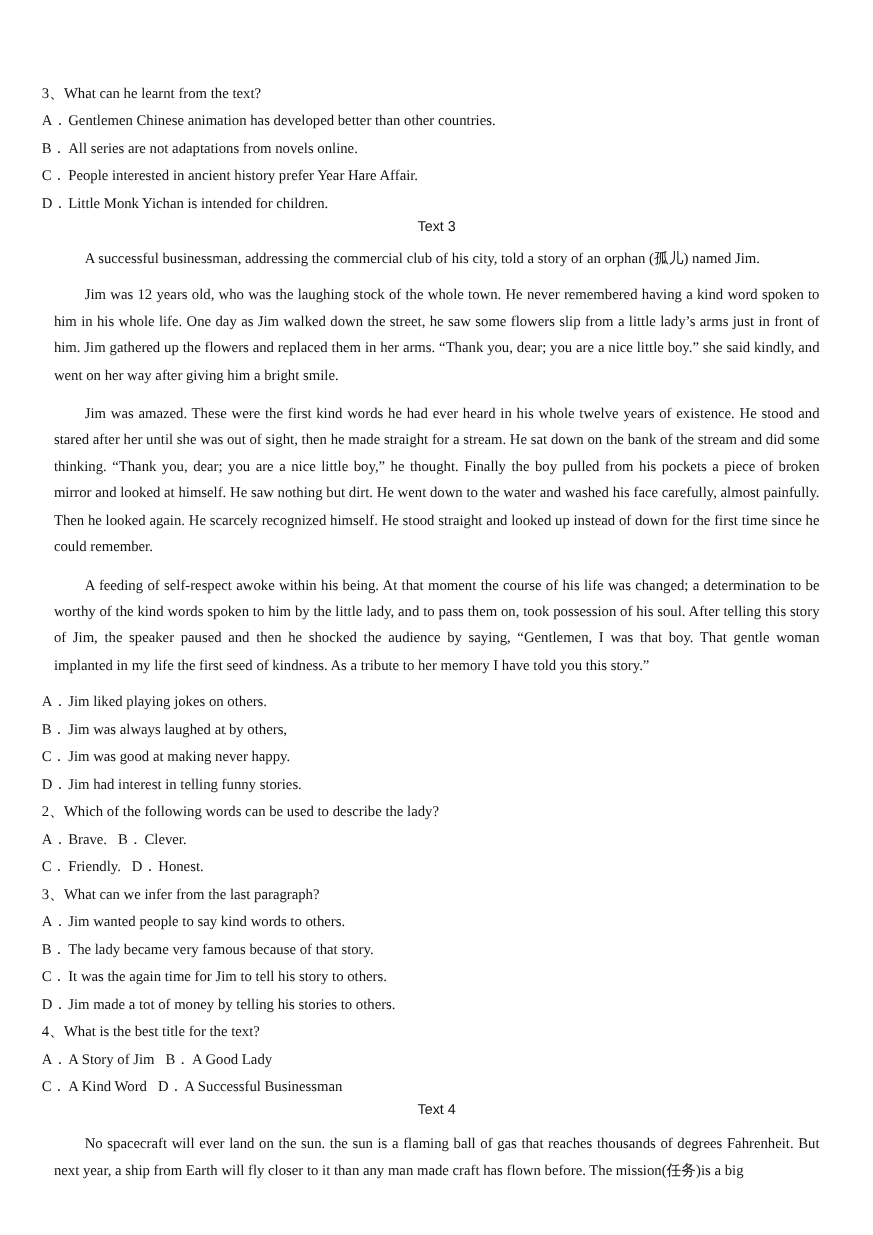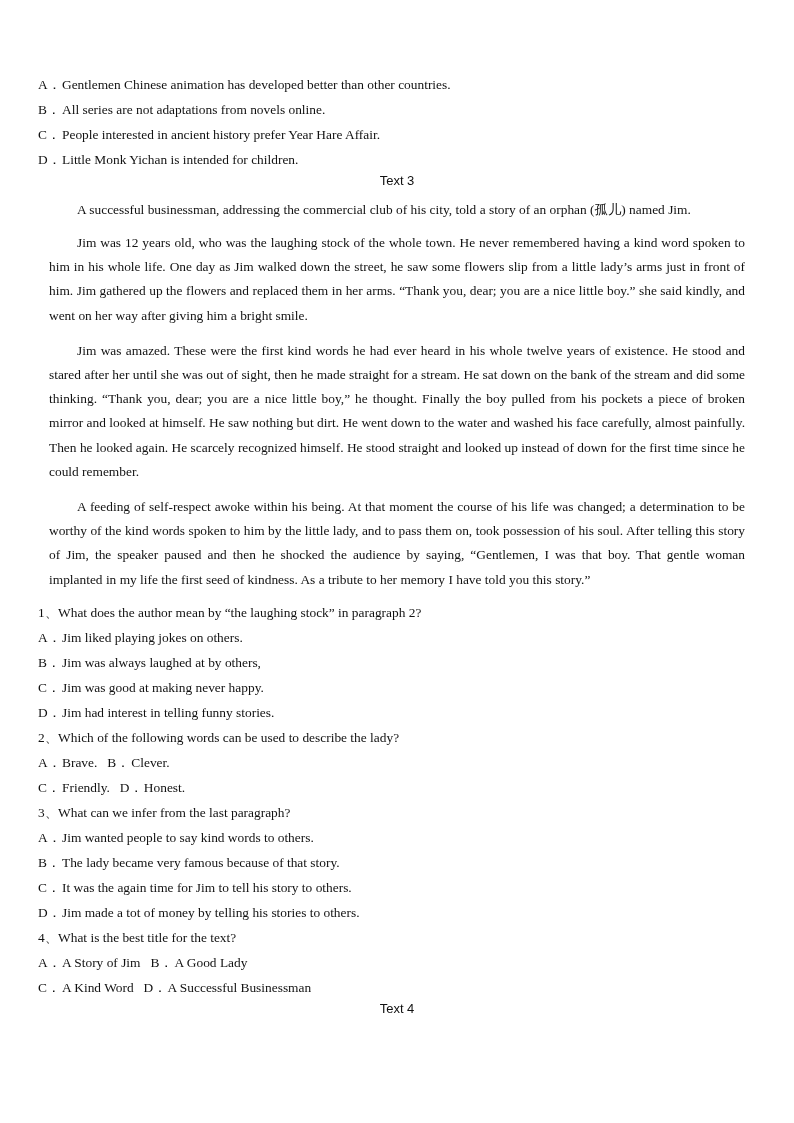--- a/index.html
+++ b/index.html
@@ -54,20 +54,21 @@
       line-height: 20px;
       margin-bottom: 4px;
     }
   </style>
 </head>
 <body>
 
 <div class="page">
 
   <div>
+    <div class="line">3、What can he learnt from the text?</div>
     <div class="line">
       <span class="opt-label">A．</span><span>Gentlemen Chinese animation has developed better than other countries.</span>
     </div>
     <div class="line">
       <span class="opt-label">B．</span><span>All series are not adaptations from novels online.</span>
     </div>
     <div class="line">
       <span class="opt-label">C．</span><span>People interested in ancient history prefer Year Hare Affair.</span>
     </div>
     <div class="line">
@@ -77,21 +78,20 @@
 
   <div class="heading">Text 3</div>
   <div>
     <p class="para first">A successful businessman, addressing the commercial club of his city, told a story of an orphan (孤儿) named Jim.</p>
     <p class="para">Jim was 12 years old, who was the laughing stock of the whole town. He never remembered having a kind word spoken to him in his whole life. One day as Jim walked down the street, he saw some flowers slip from a little lady’s arms just in front of him. Jim gathered up the flowers and replaced them in her arms. “Thank you, dear; you are a nice little boy.” she said kindly, and went on her way after giving him a bright smile.</p>
     <p class="para">Jim was amazed. These were the first kind words he had ever heard in his whole twelve years of existence. He stood and stared after her until she was out of sight, then he made straight for a stream. He sat down on the bank of the stream and did some thinking. “Thank you, dear; you are a nice little boy,” he thought. Finally the boy pulled from his pockets a piece of broken mirror and looked at himself. He saw nothing but dirt. He went down to the water and washed his face carefully, almost painfully. Then he looked again. He scarcely recognized himself. He stood straight and looked up instead of down for the first time since he could remember.</p>
     <p class="para">A feeding of self-respect awoke within his being. At that moment the course of his life was changed; a determination to be worthy of the kind words spoken to him by the little lady, and to pass them on, took possession of his soul. After telling this story of Jim, the speaker paused and then he shocked the audience by saying, “Gentlemen, I was that boy. That gentle woman implanted in my life the first seed of kindness. As a tribute to her memory I have told you this story.”</p>
   </div>
 
   <div>
-    <div class="line">1、What does the author mean by “the laughing stock” in paragraph 2?</div>
     <div class="line">
       <span class="opt-label">A．</span><span>Jim liked playing jokes on others.</span>
     </div>
     <div class="line">
       <span class="opt-label">B．</span><span>Jim was always laughed at by others,</span>
     </div>
     <div class="line">
       <span class="opt-label">C．</span><span>Jim was good at making never happy.</span>
     </div>
     <div class="line">
@@ -129,14 +129,17 @@
     <div class="line">4、What is the best title for the text?</div>
     <div class="line">
       <span><span class="opt-label">A．</span><span>A Story of Jim</span></span><span class="opt-gap"></span><span><span class="opt-label">B．</span><span>A Good Lady</span></span>
     </div>
     <div class="line">
       <span><span class="opt-label">C．</span><span>A Kind Word</span></span><span class="opt-gap"></span><span><span class="opt-label">D．</span><span>A Successful Businessman</span></span>
     </div>
   </div>
 
   <div class="heading">Text 4</div>
+  <div>
+    <p class="para">No spacecraft will ever land on the sun. the sun is a flaming ball of gas that reaches thousands of degrees Fahrenheit. But next year, a ship from Earth will fly closer to it than any man made craft has flown before. The mission(任务)is a big</p>
+  </div>
 
 </div>
 
 </body></html>

